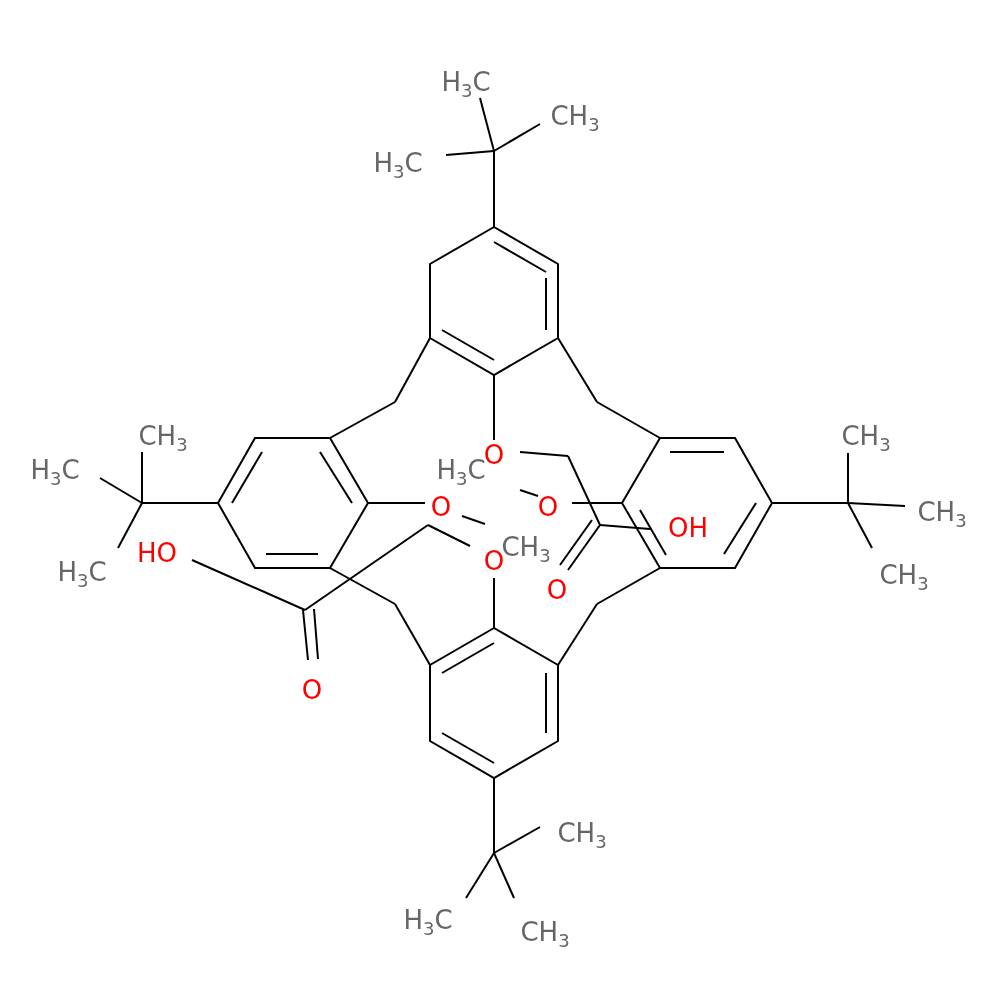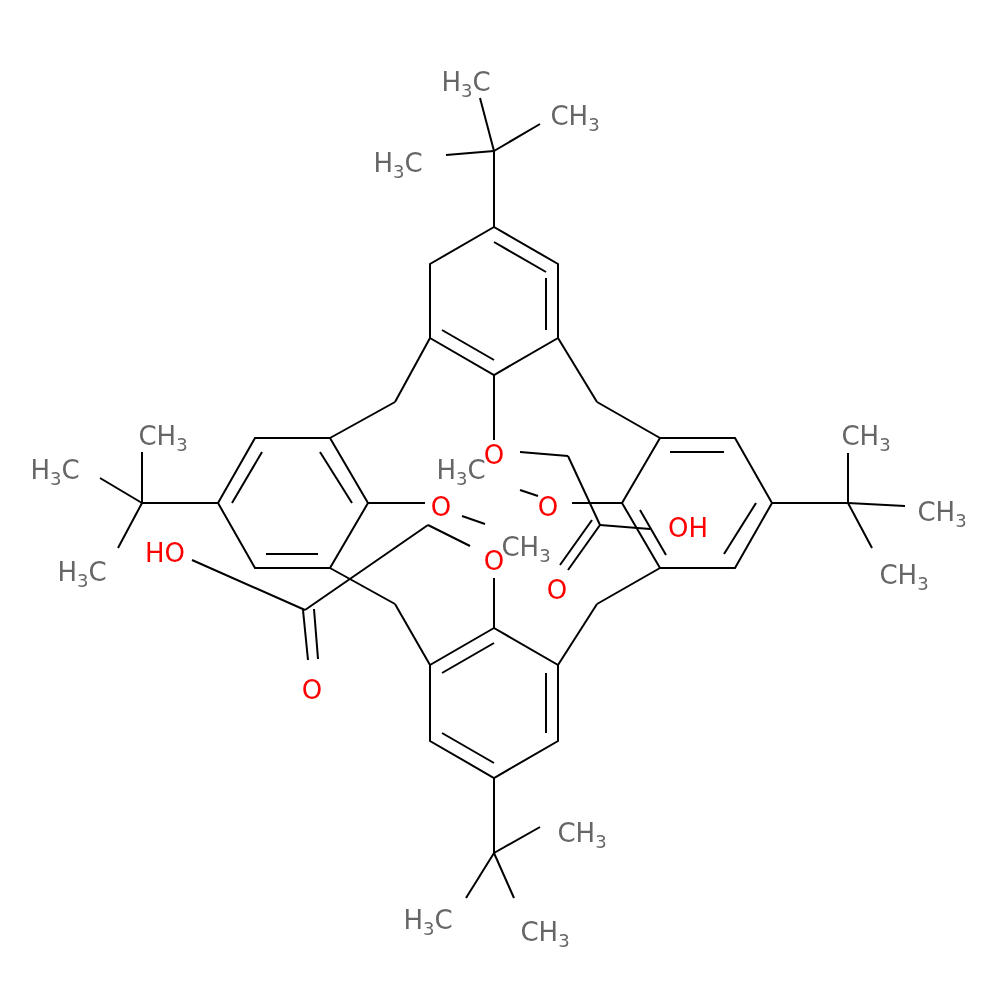--- a/index.html
+++ b/index.html
@@ -100,16 +100,16 @@
       <div class="lbl c" style="left: 428px; top: 920px;"><span>H</span><sub>3</sub><span>C</span></div>
       <div class="lbl c" style="left: 545px; top: 932px;"><span>CH</span><sub>3</sub></div>
       <div class="lbl o" style="left: 494px; top: 455px;"><span>O</span></div>
       <div class="lbl c" style="left: 461px; top: 470px;"><span>H</span><sub>3</sub><span>C</span></div>
       <div class="lbl o" style="left: 548px; top: 507px;"><span>O</span></div>
       <div class="lbl o" style="left: 441px; top: 507px;"><span>O</span></div>
       <div class="lbl o" style="left: 688px; top: 528px;"><span>OH</span></div>
       <div class="lbl c" style="left: 526px; top: 547px;"><span>CH</span><sub>3</sub></div>
       <div class="lbl o" style="left: 494px; top: 561px;"><span>O</span></div>
       <div class="lbl o" style="left: 557px; top: 590px;"><span>O</span></div>
-      <div class="lbl o" style="left: 157px; top: 553px; margin-left: 8px;"><span>HO</span></div>
+      <div class="lbl o" style="left: 157px; top: 553px;"><span>HO</span></div>
       <div class="lbl o" style="left: 312px; top: 690px;"><span>O</span></div>
     </div>
 </div>
 
 </body></html>

